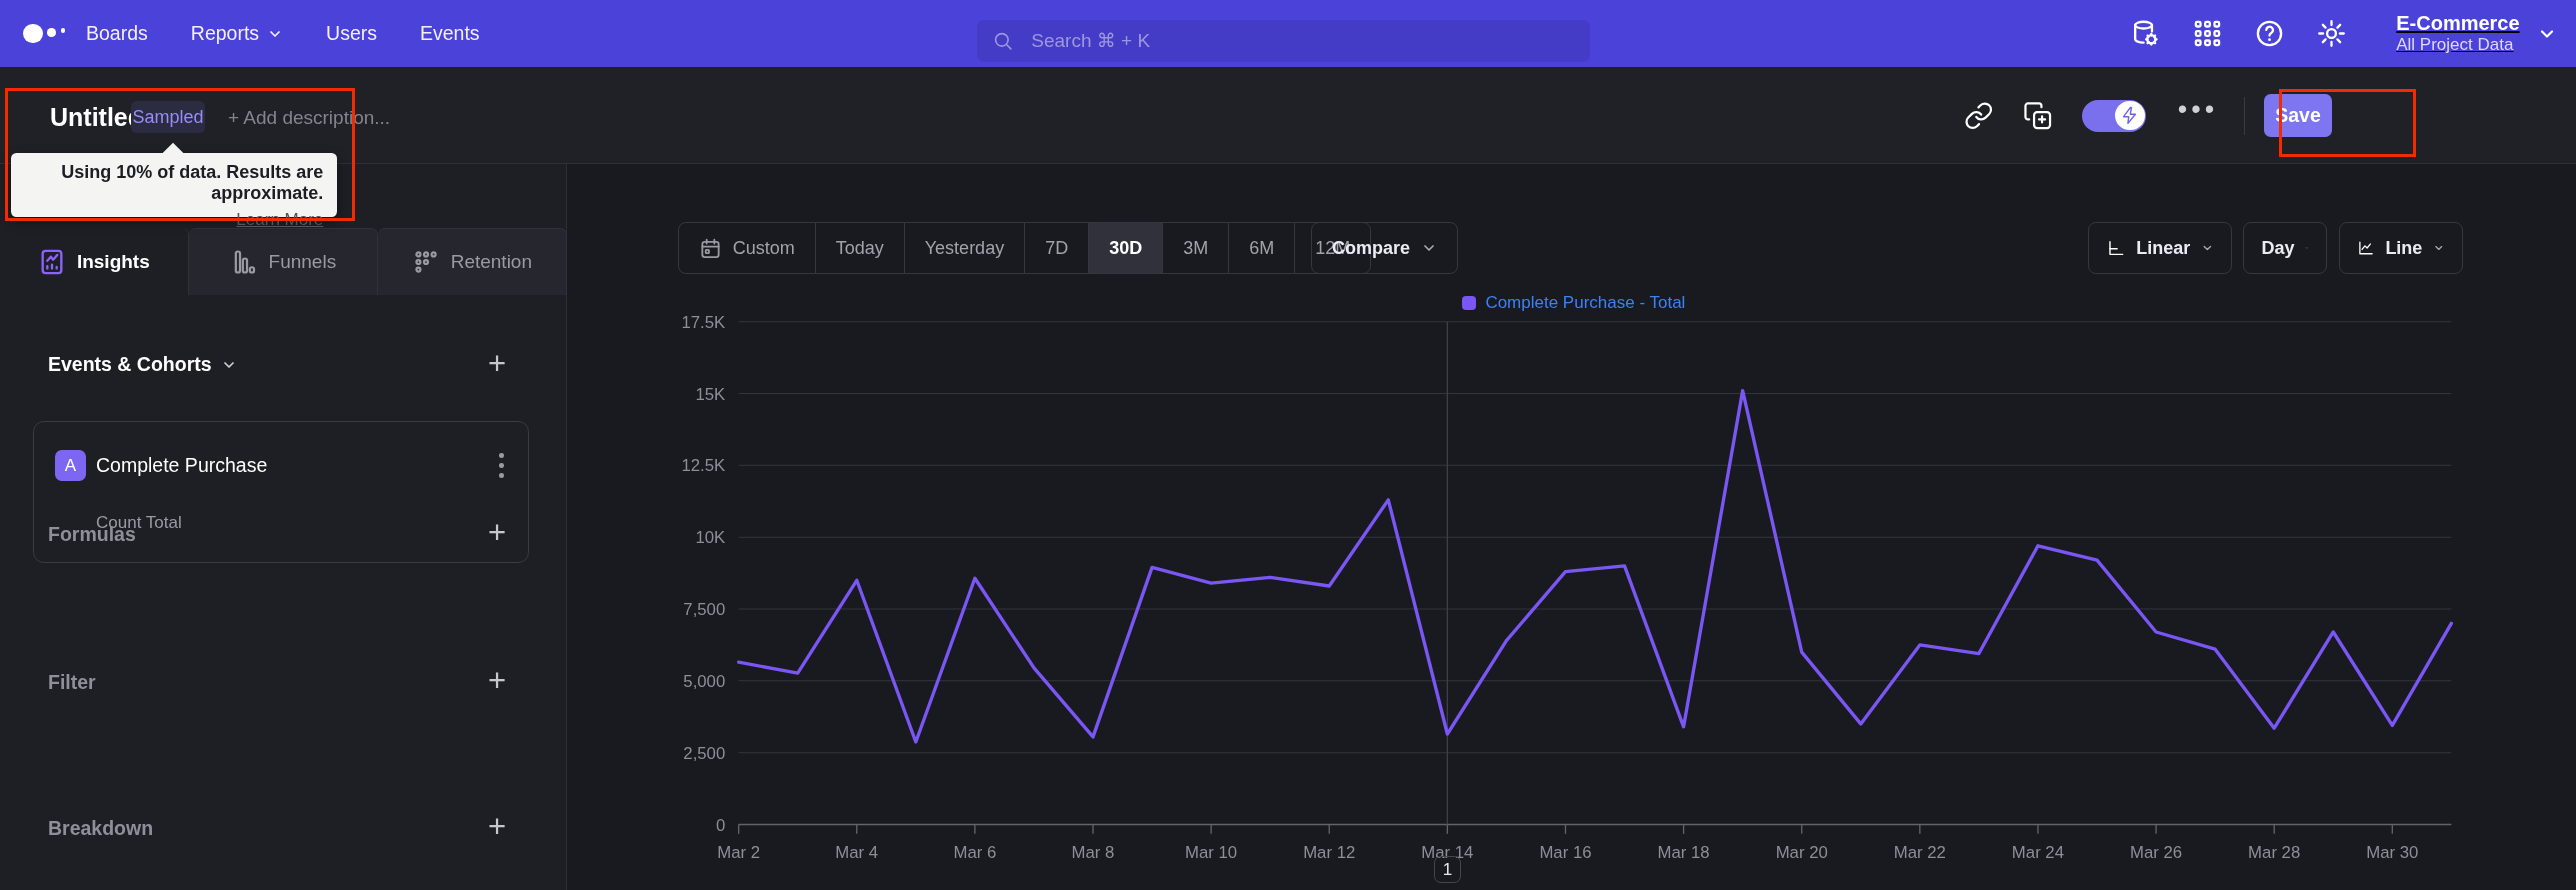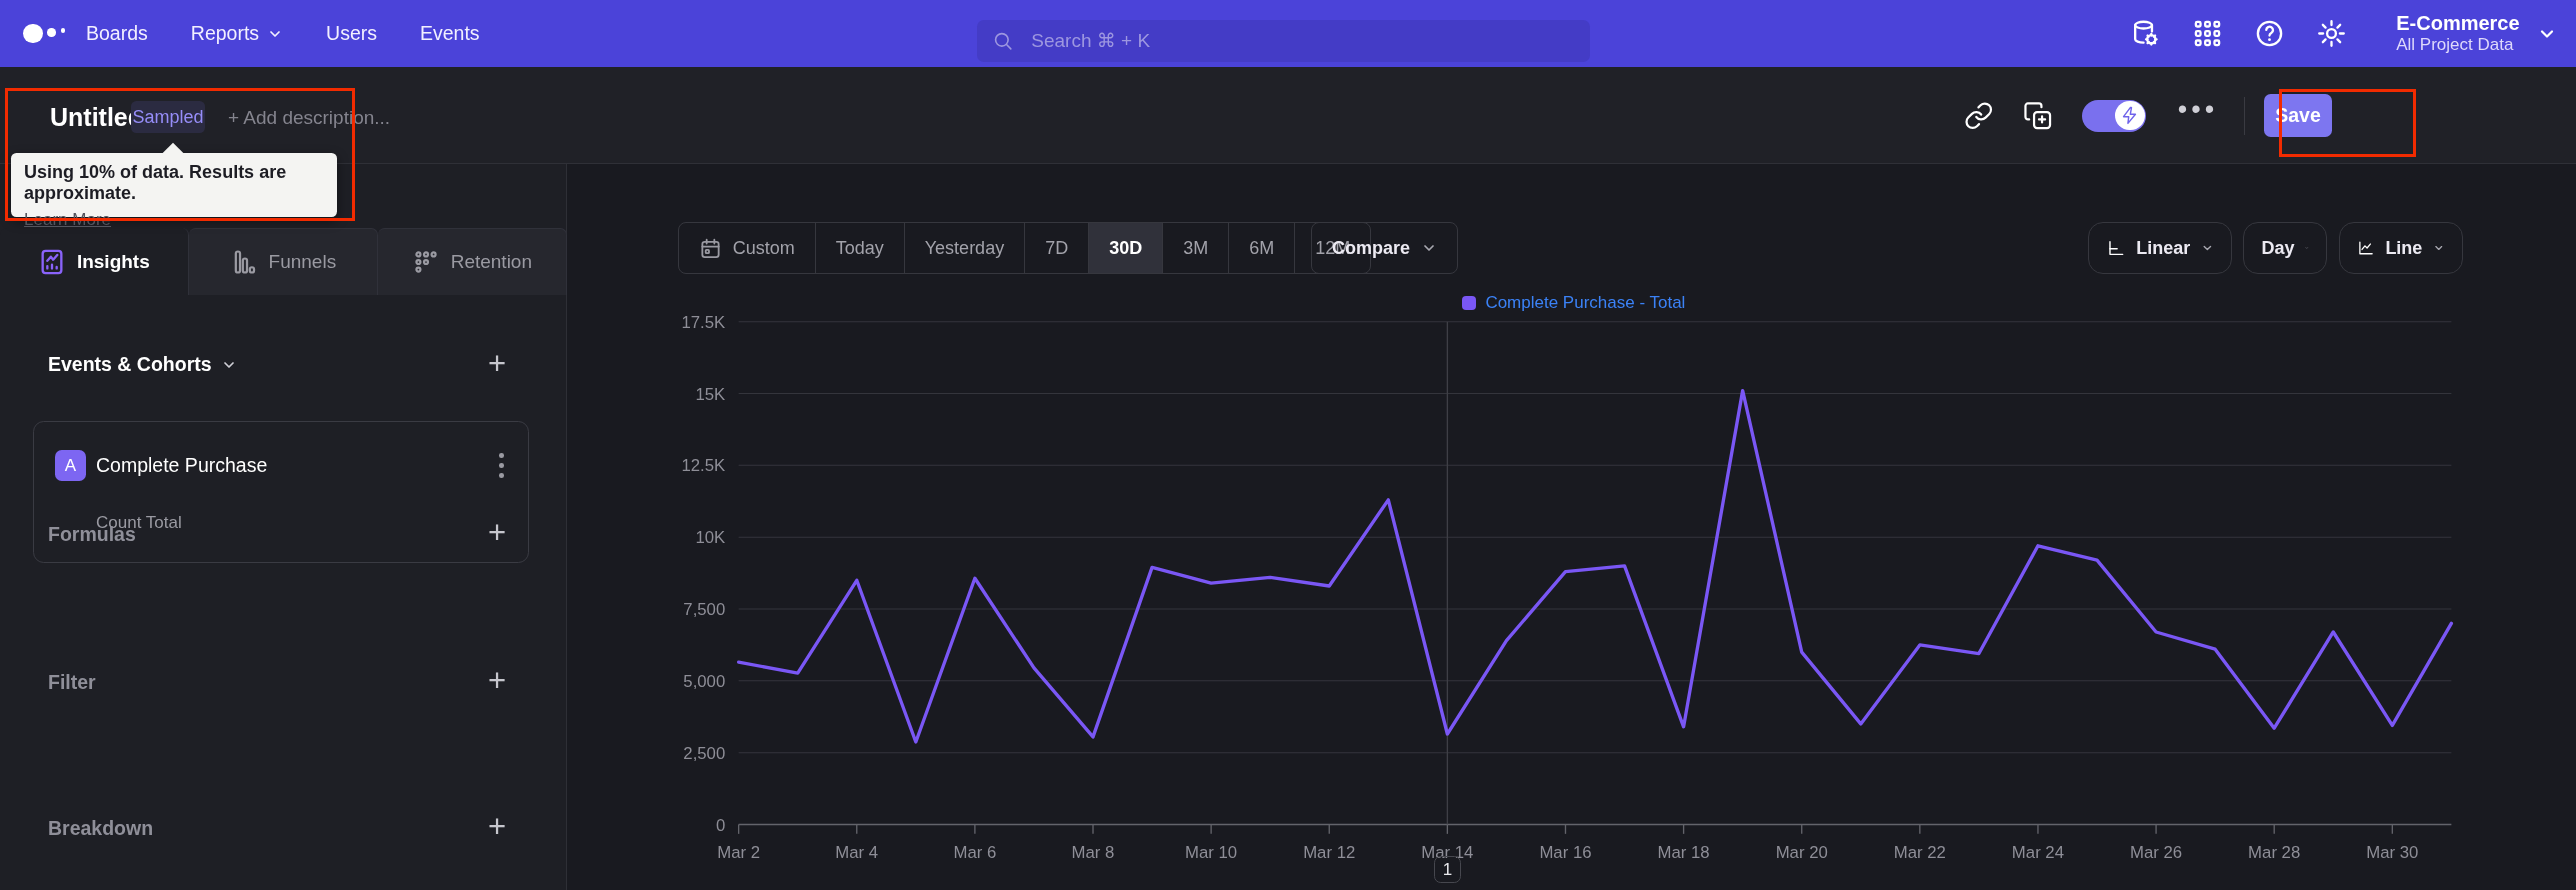--- a/index.html
+++ b/index.html
@@ -17,21 +17,21 @@
   .navlink { color:#f2f0ff; font-size:19.5px; font-weight:500; display:flex; align-items:center; gap:8px; cursor:pointer; }
   .chev { width:16px; height:16px; }
   .chev polyline { fill:none; stroke:currentColor; stroke-width:2.6; stroke-linecap:round; stroke-linejoin:round; }
   #searchbar { left:977px; top:19.5px; width:613px; height:42px; background:#443cc6; border-radius:6.7px; display:flex; align-items:center; padding:0 14.8px; gap:18px; }
   #searchbar svg { width:21.5px; height:21.5px; }
   #search-ph { color:#9d97e0; font-size:19px; }
   .navicons { right:0; top:0; height:67px; display:flex; align-items:center; }
   .icnbtn { width:62px; height:67px; display:flex; align-items:center; justify-content:center; cursor:pointer; }
   .icnbtn svg { width:31px; height:31px; }
   .stroke-w { fill:none; stroke:#fff; stroke-width:1.8; stroke-linecap:round; stroke-linejoin:round; }
-  #project { display:flex; align-items:center; margin:0 19px 0 34px; cursor:pointer; }
+  #project { display:flex; align-items:center; margin:0 19px 0 34px; cursor:pointer;text-decoration:underline; }
   #project .names { text-align:left; }
   #proj-name { color:#fff; font-size:20px; font-weight:700; line-height:23px; }
   #proj-scope { color:#ded9fb; font-size:17px; line-height:20px; }
   #project .chev { margin-left:17.4px; color:#fff; width:20px; height:20px; }
 
   
   #row2 { left:0; top:67px; width:2576px; height:97px; background:#202127; border-bottom:1.3px solid #2f3037; }
   #title { left:50px; top:103px; color:#fff; font-size:25px; font-weight:600; }
   #chip { left:131px; top:101px; width:74px; height:32px; background:#2b2b41; border-radius:5.4px; color:#968df8; font-size:18px; display:flex; align-items:center; justify-content:center; cursor:pointer; }
   #adddesc { left:228px; top:107px; color:#84848e; font-size:19px; cursor:pointer; }
@@ -43,21 +43,21 @@
   #moredots { color:#cfcfd6; font-size:27px; letter-spacing:4px; margin-right:25.5px; cursor:pointer; line-height:13.4px; padding-bottom:12px; }
   .vdiv { width:1.3px; height:38px; background:#3a3b42; margin-right:19px; }
   #savebtn { width:68px; height:43px; border-radius:6.7px; background:#7d76f0; border:none; color:#fff; font-size:19.5px; font-weight:600; margin-right:32px; cursor:pointer; font-family:inherit; }
 
   
   .redbox { border:3.4px solid #f22b00; z-index:50; pointer-events:none; }
   #redbox-title { left:5.4px; top:88px; width:350px; height:133px; }
   #redbox-toggle { left:2279px; top:89px; width:137px; height:68px; }
 
   
-  #tooltip { left:10.7px; top:153px; width:326px; height:64px; background:#f4f4f2; border-radius:5.4px; z-index:40; padding:9.4px 13.4px; box-shadow:0 4px 12px rgba(0,0,0,.45); }
+  #tooltip { left:10.7px; top:153px; width:326px; height:64px; background:#f4f4f2; border-radius:5.4px; z-index:40; padding:9.4px 13.4px; box-shadow:0 4px 12px rgba(0,0,0,.45);text-align:right; }
   #tooltip .caret { position:absolute; left:154px; top:-6.7px; width:16px; height:16px; background:#f4f4f2; transform:rotate(45deg); }
   #tt-text { position:relative; color:#1d1d24; font-size:18px; font-weight:700; }
   #tt-link { position:relative; display:inline-block; margin-top:5.4px; color:#55555e; font-size:17px; text-decoration:underline; cursor:pointer; }
 
   
   #sidebar { left:0; top:164px; width:567px; height:726px; background:#1e1f25; border-right:1.3px solid #2e2f36; }
   #tabbar { left:0; top:228px; width:567px; height:67px; display:flex; z-index:5; }
   .tab { flex:1; display:flex; align-items:center; justify-content:center; gap:10.7px; background:#26272e; border-right:0.7px solid #30313a; border-top:0.7px solid #30313a; color:#9a9aa2; font-size:19px; cursor:pointer; border-radius:6.7px 6.7px 0 0; }
   .tab svg { width:28px; height:28px; }
   .tab.active { background:#1e1f25; color:#fff; font-weight:600; border-top:none; }
@@ -76,21 +76,21 @@
   .section-lbl { color:#8f8f99; font-size:19.5px; font-weight:700; position:absolute; left:48px; }
 
   
   .ctrl { border:1.3px solid #36373e; border-radius:8px; height:52px; display:flex; align-items:center; background:transparent; }
   #rangebar { left:678px; top:222px; }
   .range { height:50px; display:flex; align-items:center; justify-content:center; padding:0 20px; color:#a2a2aa; font-size:18px; border-right:1.3px solid #36373e; cursor:pointer; gap:10.7px; white-space:nowrap; }
   .range:first-child { border-radius:6.7px 0 0 6.7px; }
   .range:last-child { border-right:none; border-radius:0 6.7px 6.7px 0; }
   .range.active { background:#30313a; color:#fff; font-weight:600; }
   .range svg { width:23px; height:23px; }
-  .dropbtn { position:absolute; top:222px; padding:0 17.4px; gap:10.7px; color:#eceaf2; font-size:18px; font-weight:600; cursor:pointer;border-radius:15px; }
+  .dropbtn { position:absolute; top:222px; padding:0 17.4px; gap:10.7px; color:#eceaf2; font-size:18px; font-weight:600; cursor:pointer; }
   .dropbtn .chev { color:#a8a8b0; }
   .dropbtn svg.gly { width:24px; height:24px; }
   #compare-btn { left:1311px; top:222px; padding:0 20px; gap:10.7px; color:#eceaf2; font-size:18px; font-weight:600; cursor:pointer; }
 
   
   #legend { left:1462px; top:293px; display:flex; align-items:center; gap:9.4px; }
   #legend .sq { width:14px; height:14px; border-radius:4px; }
   #legend span { color:#3b82f6; font-size:17px; }
   #chart { left:644px; top:315px; width:1825px; height:543px; }
   #chart text { font-family:"Liberation Sans",sans-serif; }

